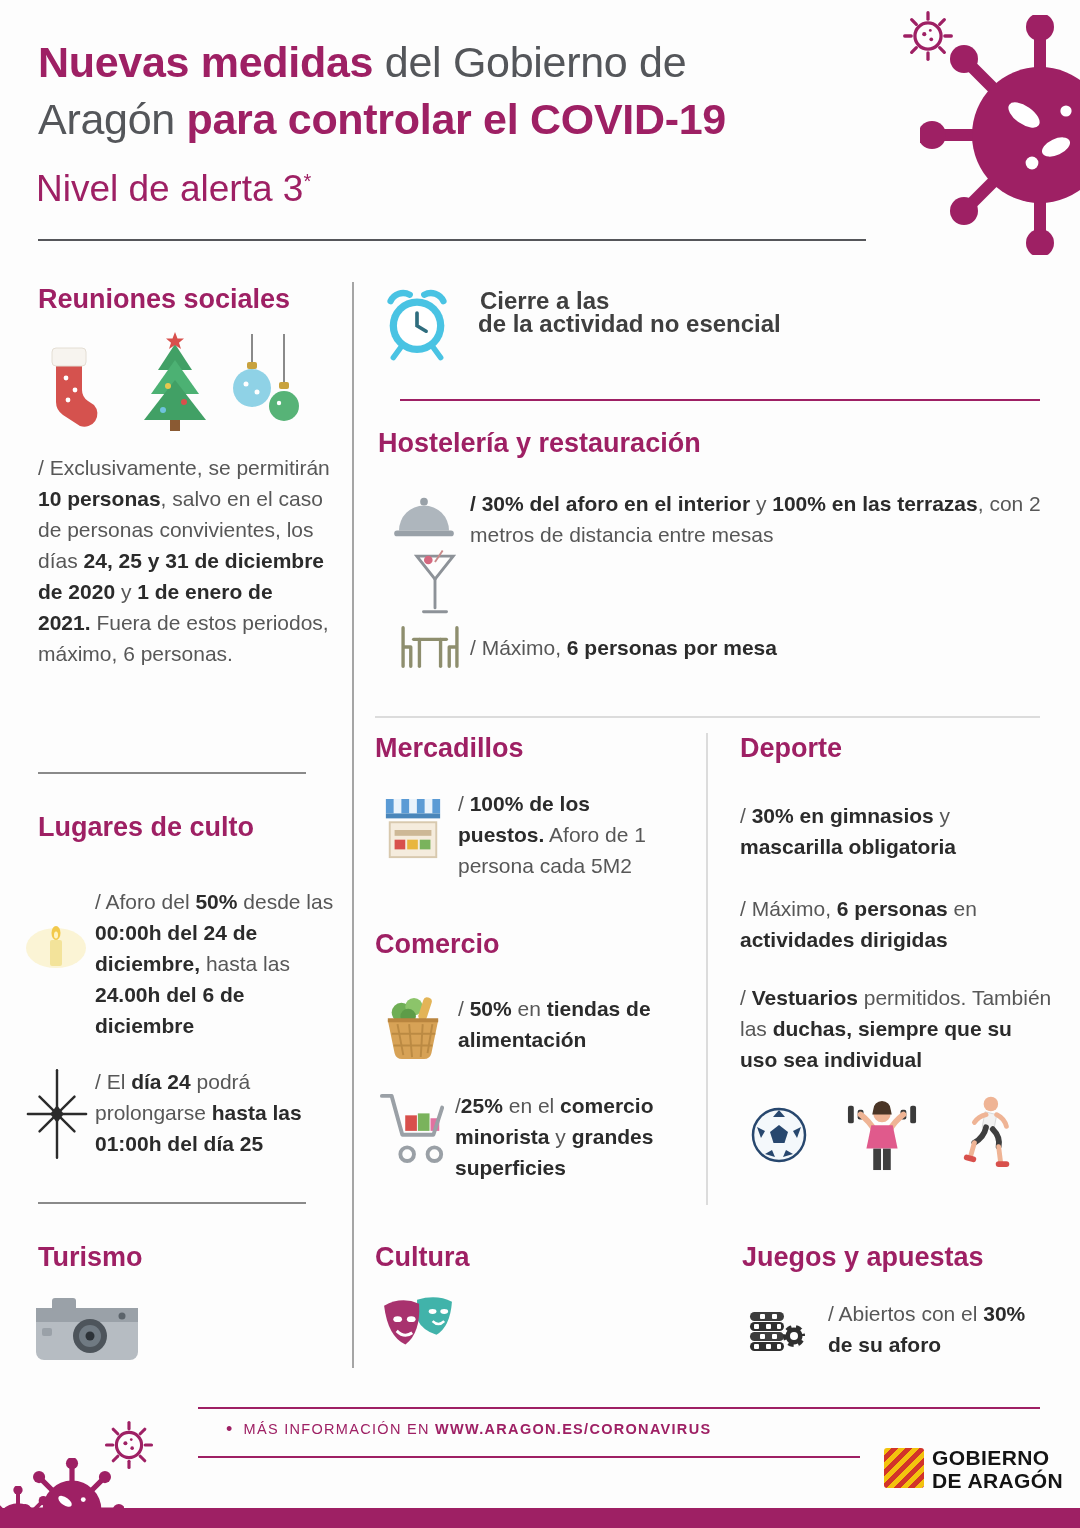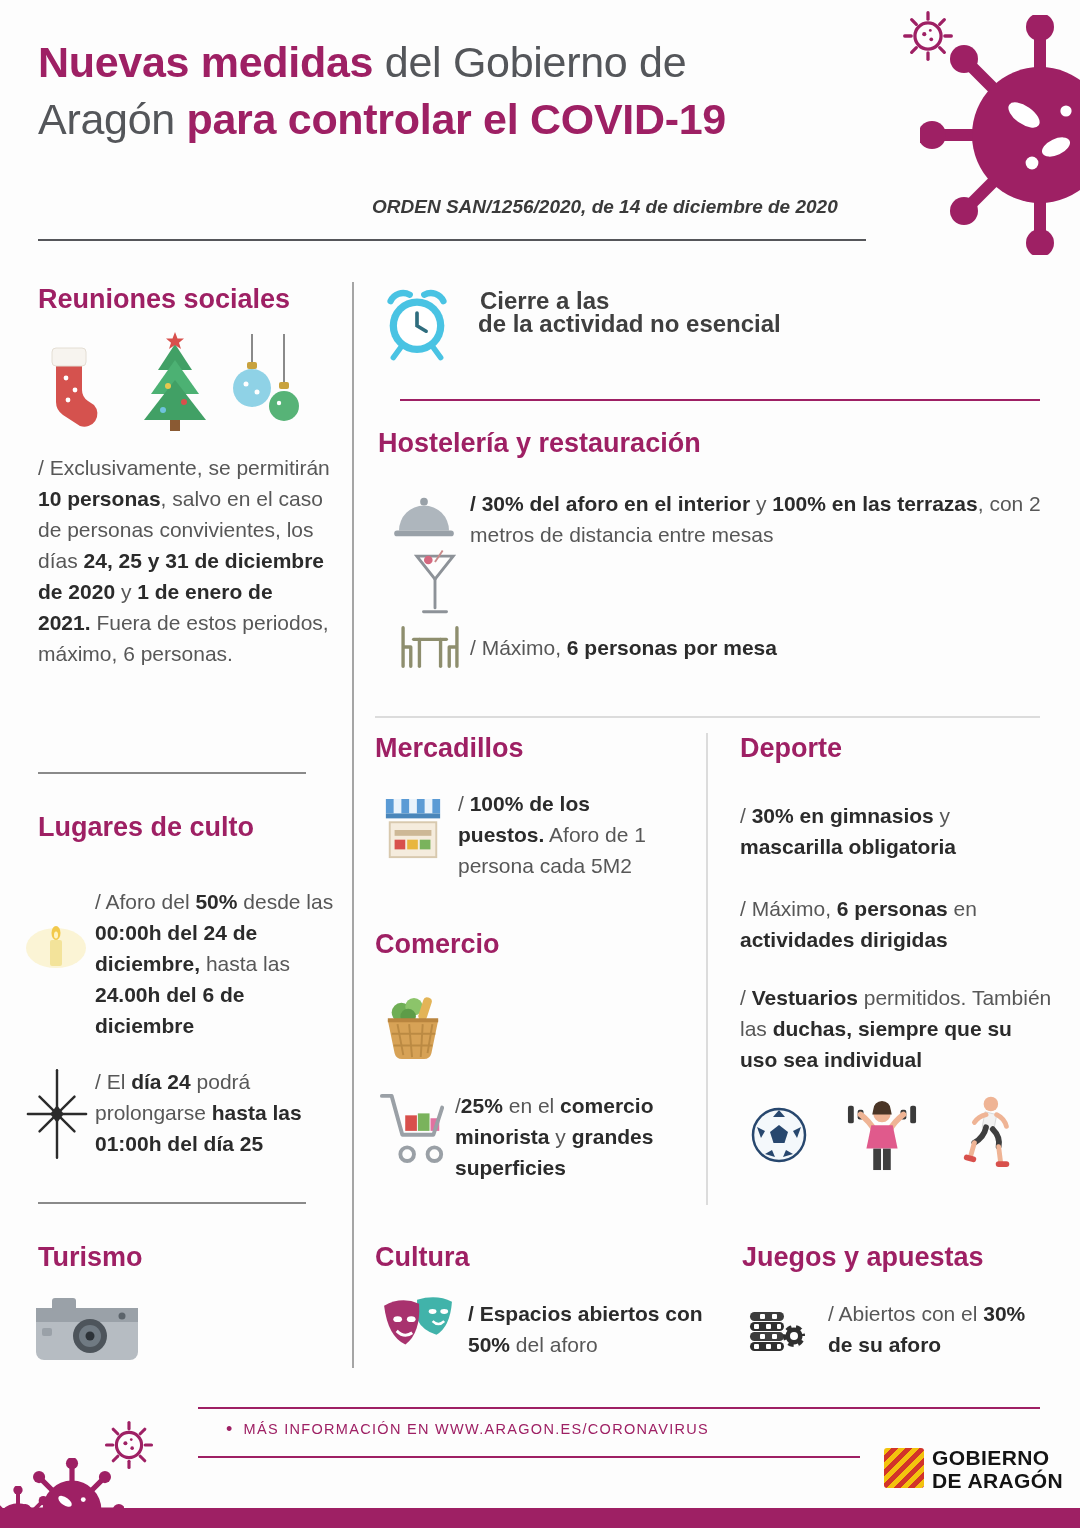--- a/index.html
+++ b/index.html
@@ -17,21 +17,21 @@
   .txt{font-size:21px;line-height:31px;color:#575757}
   .txt b{color:#2b2b2b}
   .rule{background:#8a8a8a;height:2px}
   .rule-mg{background:var(--mg);height:2px}
   .rule-light{background:#dcdcdc}
   .cierre-label{font-size:24px;font-weight:700;color:var(--dk)}
   .cierre-row{display:flex;align-items:baseline;gap:14px}
   .cierre-time{font-size:41px;font-weight:700;color:var(--mg)}
   .cierre-suffix{font-size:24px;font-weight:700;color:var(--dk)}
   .info{font-size:14.5px;letter-spacing:1.3px;color:var(--mg)}
-  .info b{font-weight:400}
+  .info b{font-weight:700}
   .bullet{color:var(--mg);font-size:18px;vertical-align:-1px;margin-right:10px}
   .logo-text{font-size:21px;font-weight:700;color:#141414;line-height:23px;letter-spacing:.4px}
   .flag{width:40px;height:40px;background:repeating-linear-gradient(135deg,#f3c20e 0 5px,#d2342a 5px 10px);border-radius:3px}
   .icons-row{display:flex;align-items:center;gap:38px}
   svg{display:block}
 </style>
 </head>
 <body>
 
 <div class="page">
@@ -83,22 +83,24 @@
           <circle cx="52" cy="56" r="4.5"></circle>
             <circle cx="67" cy="67" r="4"></circle>
             <circle cx="65" cy="48" r="3"></circle>
         </g>
       </g>
     </defs>
   </svg>
 
   <div class="abs h-title" style="left:38px;top:34px;width:810px"><b>Nuevas medidas</b> del Gobierno de<br>Aragón <b>para controlar el COVID-19</b></div>
 
-
-  <div class="abs order" style="left:372px;top:196px">ORDEN SAN/1256/2020, de 14 de diciembre de 2020</div>
+  <div class="abs alert" style="left:36px;top:168px">
+    <span>Nivel de alerta 3</span><sup>*</sup>
+  </div>
+
 
   <div class="abs rule" style="left:38px;top:239px;width:828px;background:#55565a"></div>
 
   <span class="abs" style="left:900px;top:8px;width:56px">
     <svg viewBox="0 0 120 120" width="56" height="56">
         <use href="#virusO"></use>
       </svg>
   </span>
   <span class="abs" style="left:920px;top:15px;width:240px">
     <svg viewBox="0 0 120 120" width="240" height="240">
@@ -275,20 +277,21 @@
         <line x1="16" y1="32" x2="22" y2="64"></line>
           <line x1="28" y1="32" x2="31" y2="66"></line>
           <line x1="42" y1="32" x2="40" y2="66"></line>
           <line x1="52" y1="32" x2="47" y2="62"></line>
         <line x1="10" y1="42" x2="55" y2="42"></line>
           <line x1="12" y1="54" x2="52" y2="54"></line>
       </g>
       <path d="M6 28 h52" stroke="#b9853f" stroke-width="4"></path>
     </svg>
   </span>
+  <div class="abs txt" style="left:458px;top:993px;width:235px">/ <b>50%</b> en <b>tiendas de alimentación</b></div>
 
   <span class="abs" style="left:378px;top:1086px">
     <svg viewBox="0 0 72 84" width="70" height="82">
       <rect x="28" y="30" width="12" height="16" fill="#d8504c"></rect>
       <rect x="41" y="28" width="12" height="18" fill="#7ab35c"></rect>
       <rect x="54" y="33" width="9" height="13" fill="#e272a0"></rect>
       <g fill="none" stroke="#9aa0a6" stroke-width="4" stroke-linecap="round" stroke-linejoin="round">
         <path d="M4 10 h10 l11 40 h32 l9 -28"></path>
       </g>
       <circle cx="30" cy="70" r="7" fill="none" stroke="#9aa0a6" stroke-width="4"></circle>
@@ -352,21 +355,20 @@
       <path d="M36 6 q20 -6 36 2 q-2 26 -16 34 q-14 -4 -20 -16 z" fill="#41b3aa"></path>
       <ellipse cx="52" cy="18" rx="4" ry="2.5" fill="#fff"></ellipse>
         <ellipse cx="64" cy="18" rx="4" ry="2.5" fill="#fff"></ellipse>
       <path d="M52 28 q6 6 12 0" stroke="#fff" stroke-width="2.5" fill="none"></path>
       <path d="M2 12 q18 -10 36 -2 q2 30 -14 42 q-18 -8 -22 -40 z" fill="#a8326e"></path>
       <ellipse cx="16" cy="26" rx="4.5" ry="3" fill="#fff"></ellipse>
         <ellipse cx="30" cy="26" rx="4.5" ry="3" fill="#fff"></ellipse>
       <path d="M15 38 q8 8 16 2" stroke="#fff" stroke-width="3" fill="none"></path>
     </svg>
   </span>
-  <div class="abs txt" style="left:468px;top:1298px;width:235px"><b>/ Espacios abiertos con 50%</b> del aforo</div>
 
   <div class="abs sec-title" style="left:742px;top:1242px">Juegos y apuestas</div>
   <span class="abs" style="left:744px;top:1292px">
     <svg viewBox="0 0 62 66" width="62" height="66">
       <rect x="6" y="50" width="34" height="9" rx="4.5" fill="#2f2f2f"></rect>
       <rect x="6" y="40" width="34" height="9" rx="4.5" fill="#3c3c3c"></rect>
       <rect x="6" y="30" width="34" height="9" rx="4.5" fill="#2f2f2f"></rect>
       <rect x="6" y="20" width="34" height="9" rx="4.5" fill="#3c3c3c"></rect>
       <g fill="#fff">
         <rect x="10" y="52" width="5" height="5" rx="1"></rect>

